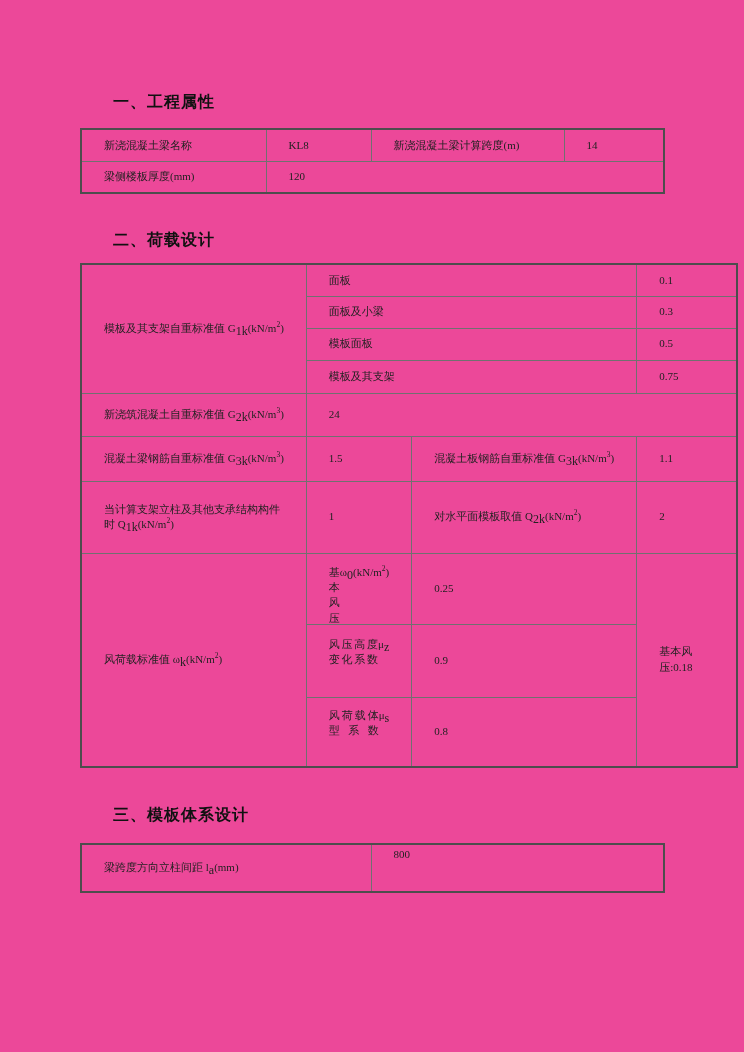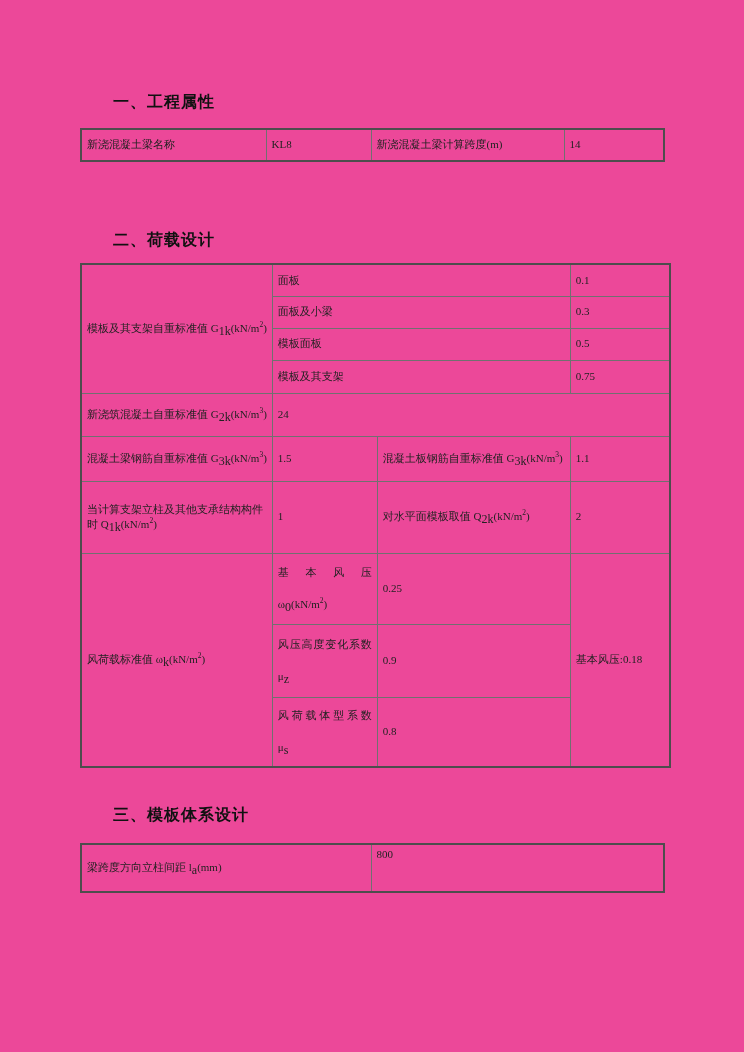--- a/index.html
+++ b/index.html
@@ -13,30 +13,30 @@
     position:absolute;left:113px;margin:0;
     font-size:16px;font-weight:bold;color:#111;
     letter-spacing:1px;font-style:normal;
   }
   table.tbl{
     position:absolute;left:80px;border-collapse:collapse;table-layout:fixed;
     border:2px solid #4d4d4d;
   }
   table.tbl td{
     border:1px solid #707070;
-    padding:2px 5px;
+    padding:2px 22px;
     vertical-align:middle;
     text-align:left;
     overflow:hidden;
     line-height:1.4;
   }
   .nowrap{white-space:nowrap;}
   .q-label{line-height:30px;text-align:justify;}
   .wind-cell{
-    display:flex;flex-direction:column;justify-content:space-between;
+    display:flex;flex-direction:row;justify-content:space-between;
     height:48px;
   }
   .jline{text-align:justify;text-align-last:justify;}
   .vtop{vertical-align:top !important;}
   sub{font-size:12px;line-height:0;}
   sup{font-size:7.5px;line-height:0;}
 </style>
 </head>
 <body>
 
@@ -50,20 +50,24 @@
         <col style="width:105px">
       <col style="width:193px">
         <col style="width:100px">
     </colgroup>
     <tbody>
       <tr style="height:32px">
         <td class="nowrap">新浇混凝土梁名称</td>
         <td>KL8</td>
         <td class="nowrap">新浇混凝土梁计算跨度(m)</td>
         <td>14</td>
+      </tr>
+      <tr style="height:32px">
+        <td class="nowrap">梁侧楼板厚度(mm)</td>
+        <td colspan="3">120</td>
       </tr>
     </tbody>
   </table>
 
   <h2 class="sec-title" style="top:230px;text-align:center;">二、荷载设计</h2>
 
   <table class="tbl" style="top:263px;">
     <colgroup>
       <col style="width:185px">
         <col style="width:105px">

